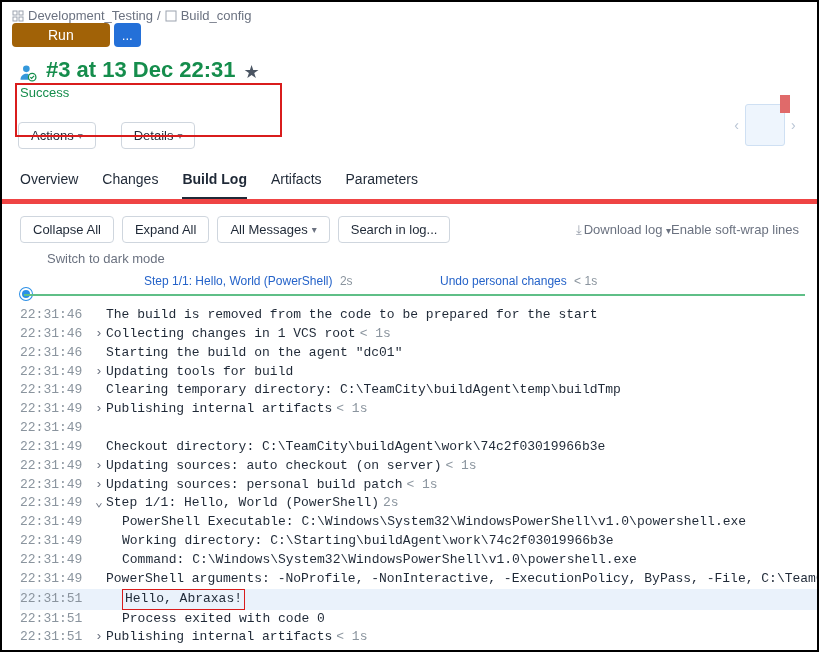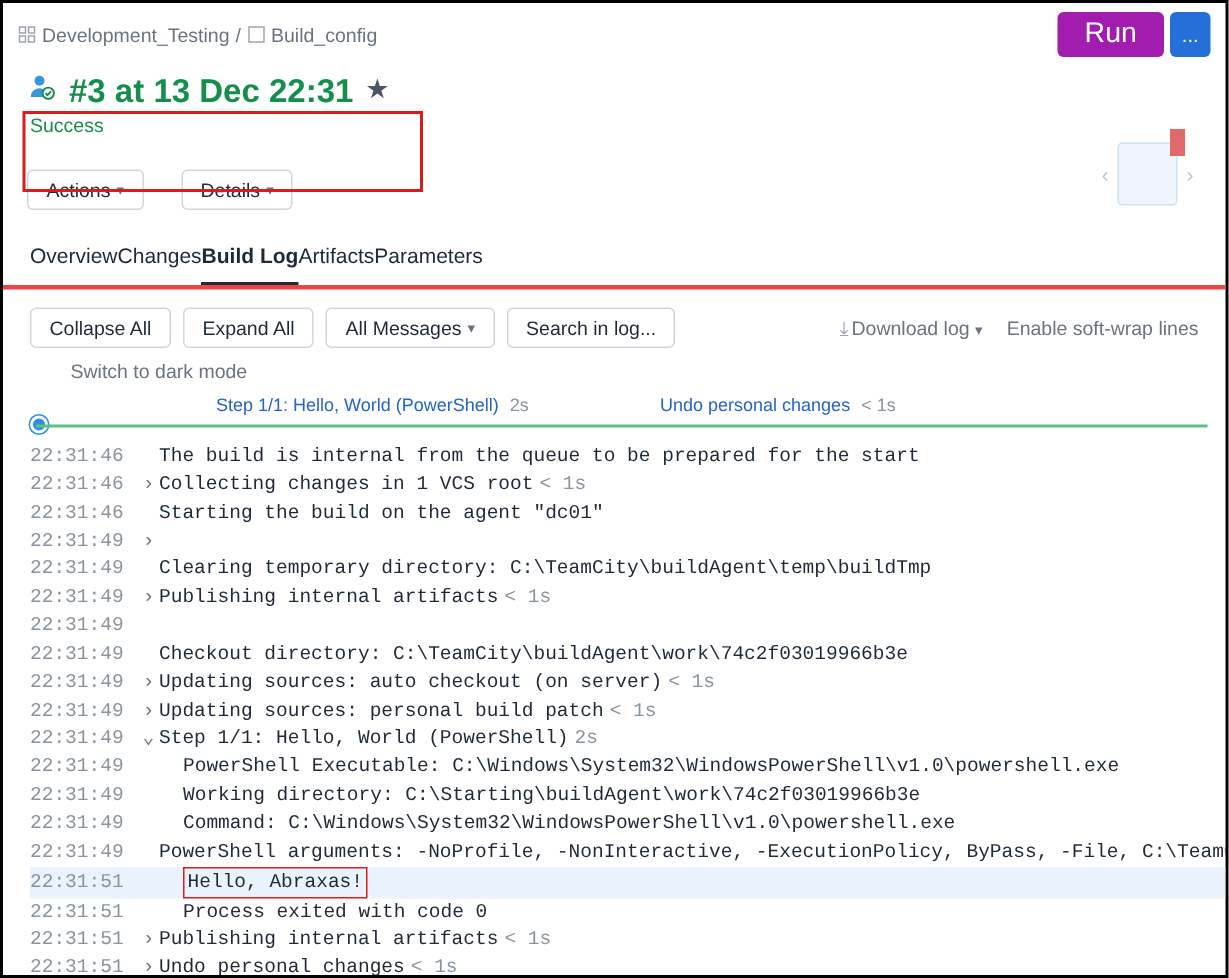--- a/index.html
+++ b/index.html
@@ -1,42 +1,42 @@
 <!DOCTYPE html>
 <html><head>
 <meta charset="utf-8">
 <style>
 * { box-sizing: border-box; margin: 0; padding: 0; }
 body { font-family: -apple-system, BlinkMacSystemFont, "Segoe UI", Helvetica, Arial, sans-serif; font-size: 13px; color: #1f2937; background: #fff; }
 .frame { width: 819px; height: 652px; border: 2px solid #000; position: relative; overflow: hidden; }
-.topbar { display: flex; justify-content: space-between; padding: 6px 10px 0 10px; }
+.topbar { display: flex; justify-content: space-between; padding: 6px 10px 0 10px; flex-direction: column; }
 .breadcrumb { color: #6b7280; font-size: 13px; display: flex; align-items: center; gap: 4px; }
 .breadcrumb .bcicon { display: inline-block; width: 12px; height: 12px; color: #9ca3af; }
 .run-buttons { display: flex; gap: 4px; }
-.btn-run { background: #a21caf; color: #fff; border: none; border-radius: 4px; padding: 4px 18px; font-size: 19px; cursor: pointer; }
+.btn-run { background: #a16207; color: #fff; border: none; border-radius: 4px; padding: 4px 36px; font-size: 14px; cursor: pointer; }
 .btn-dots { background: #2470d8; color: #fff; border: none; border-radius: 4px; padding: 4px 8px; cursor: pointer; }
 .header-area { padding: 4px 16px 8px 16px; position: relative; }
 .redbox1 { border: 2px solid #d91c1c; position: absolute; left: 13px; top: 36px; width: 267px; height: 54px; pointer-events: none; }
-.title-row { display: flex; align-items: flex-start; gap: 8px; margin-top: 6px; }
+.title-row { display: flex; align-items: flex-end; gap: 8px; margin-top: 6px; }
 .status-ico { width: 20px; height: 20px; }
 .title { color: #158d4c; font-weight: 700; font-size: 22px; }
 .star { color: #4b5563; font-size: 18px; }
 .subtitle { color: #158d4c; font-size: 13px; margin-left: 2px; margin-top: 2px; }
 .thumb-area { position: absolute; right: 12px; top: 48px; width: 80px; height: 60px; display: flex; align-items: center; justify-content: center; }
 .thumb-area .arrow { color: #b8c4d4; font-size: 14px; }
 .thumb-area .preview { width: 40px; height: 42px; border: 1px solid #cfe0f3; border-radius: 3px; background: #eef5fd; position: relative; margin: 0 6px; }
 .thumb-area .preview .redchip { position: absolute; top: -10px; right: -6px; width: 10px; height: 18px; background: #e06a6a; }
 .action-row { display: flex; gap: 25px; margin: 14px 16px 0 16px; }
 .btn-outline { background: #fff; border: 1px solid #cfd6de; border-radius: 4px; padding: 5px 12px; font-size: 13px; cursor: pointer; display: flex; align-items: center; gap: 4px; color: #1f2937; }
 .chev { font-size: 10px; color: #6b7280; }
-.tabs { display: flex; padding: 22px 18px 0 18px; border-bottom: 3px solid #ef4444; }
+.tabs { display: flex; gap: 24px; padding: 22px 18px 0 18px; border-bottom: 5px solid #ef4444; }
 .tab { padding: 0 0 10px 0; font-size: 14px; color: #1f2937; cursor: pointer; }
 .tab.active { font-weight: 700; border-bottom: 2px solid #1f2937; }
 .toolbar { display: flex; align-items: center; padding: 12px 18px 8px 18px; gap: 8px; }
-.toolbar .right { margin-left: auto; display: flex; align-items: center; gap: 16px; color: #6b7280; }
+.toolbar .right { margin-left: auto; display: flex; align-items: center; gap: 0; color: #6b7280; }
 .link-gray { color: #6b7280; cursor: pointer; font-size: 13px; }
 .darkmode-row { text-align: left; padding: 0 18px 6px 18px; margin-left: 27px; }
 .timeline { position: relative; height: 26px; margin: 2px 12px 0 12px; }
 .timeline .track { position: absolute; left: 10px; right: 0; top: 20px; height: 2px; background: linear-gradient(to right,#5fbf87 0%,#5fbf87 100%); }
 .timeline .pin { position: absolute; left: 6px; top: 14px; width: 12px; height: 12px; background: #2b8fe6; border-radius: 50%; border: 2px solid #fff; box-shadow: 0 0 0 1px #2b8fe6; }
 .timeline .lbl { position: absolute; top: 0; font-size: 12px; margin-left: 32px; }
 .timeline .lbl a { color: #2563c9; text-decoration: none; }
 .timeline .lbl .dur { color: #8a949e; }
 .timeline .l1 { left: 98px; }
 .timeline .l2 { left: 394px; }
@@ -140,39 +140,40 @@
     <div class="lbl l1"><a>Step 1/1: Hello, World (PowerShell)</a> <span class="dur">2s</span></div>
     <div class="lbl l2"><a>Undo personal changes</a> <span class="dur">&lt; 1s</span></div>
     <div class="track"></div>
   </div>
 
   <div class="log" id="log">
       <div class="log-row">
         <span class="ts">22:31:46</span>
         <span class="expander"></span>
         <span class="indent" style="width: 0px;"></span>
-        <span class="msg">The build is internal from the queue to be prepared for the start</span>
+        <span class="msg">The build is removed from the code to be prepared for the start</span>
       </div>
       <div class="log-row">
         <span class="ts">22:31:46</span>
         <span class="expander">›</span>
         <span class="indent" style="width: 0px;"></span>
         <span class="msg">Collecting changes in 1 VCS root</span>
         <span class="dur">&lt; 1s</span>
       </div>
       <div class="log-row">
         <span class="ts">22:31:46</span>
         <span class="expander"></span>
         <span class="indent" style="width: 0px;"></span>
         <span class="msg">Starting the build on the agent "dc01"</span>
       </div>
       <div class="log-row">
         <span class="ts">22:31:49</span>
         <span class="expander">›</span>
         <span class="indent" style="width: 0px;"></span>
+        <span class="msg">Updating tools for build</span>
       </div>
       <div class="log-row">
         <span class="ts">22:31:49</span>
         <span class="expander"></span>
         <span class="indent" style="width: 0px;"></span>
         <span class="msg">Clearing temporary directory: C:\TeamCity\buildAgent\temp\buildTmp</span>
       </div>
       <div class="log-row">
         <span class="ts">22:31:49</span>
         <span class="expander">›</span>

